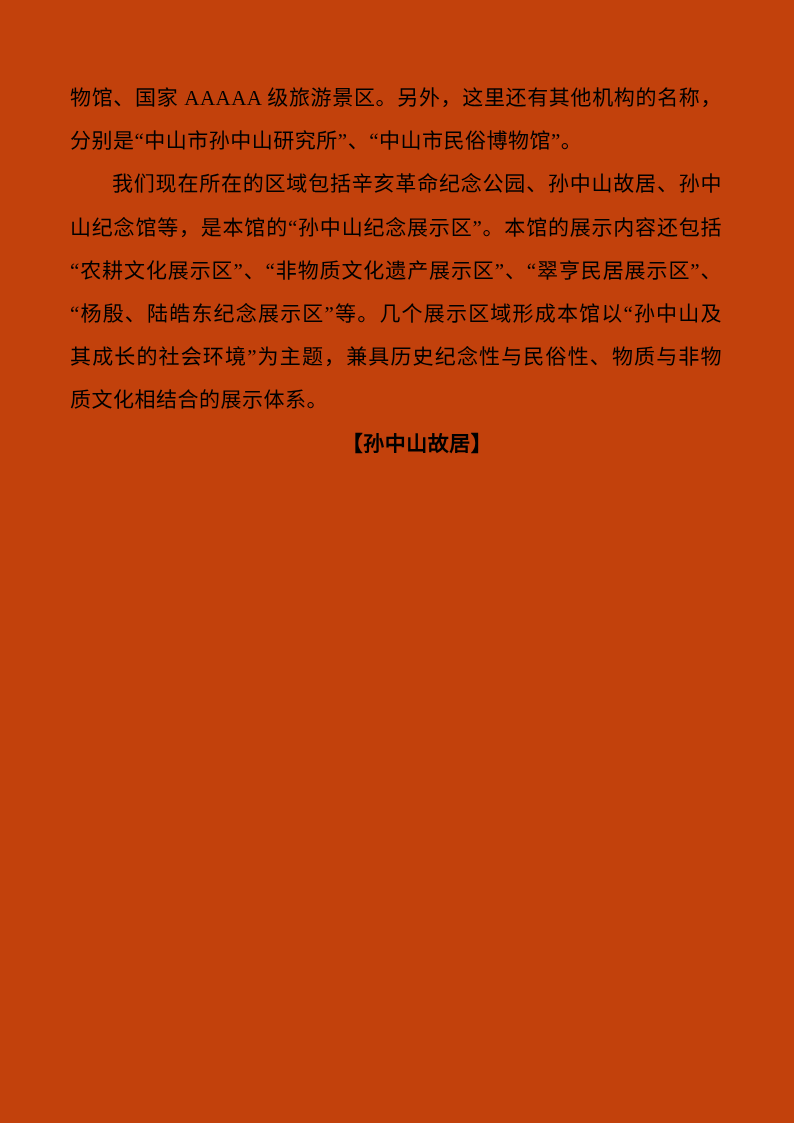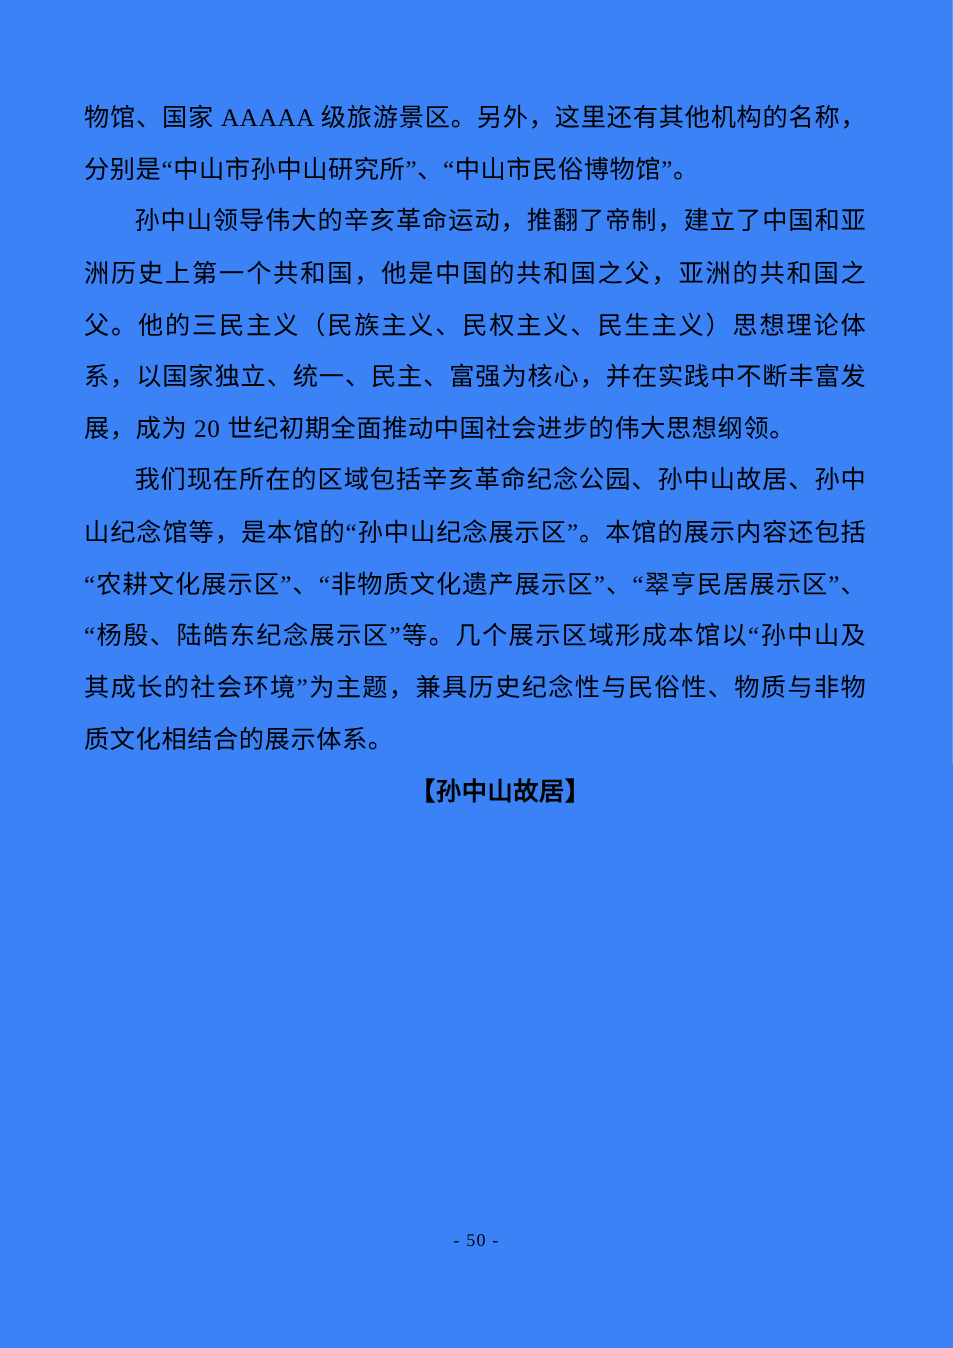--- a/index.html
+++ b/index.html
@@ -13,21 +13,21 @@
     position: relative;
     overflow: hidden;
     font-family: "Liberation Serif", "DejaVu Serif", serif;
     color: #000000;
   }
   .page {
     position: absolute;
     left: 0; top: 0;
     width: 794px;
     height: 1123px;
-    background: #3b82f6;
+    background: #c2410c;
   }
   .content {
     position: absolute;
     left: 70px;
     top: 77px;
     width: 652px;
   }
   .content p {
     margin: 0;
     padding: 0;
@@ -58,18 +58,16 @@
     color: #000000;
     letter-spacing: 1px;
   }
 </style>
 </head>
 <body>
 
 <div class="page">
   <div class="content">
     <p>物馆、国家 AAAAA 级旅游景区。另外，这里还有其他机构的名称，分别是“中山市孙中山研究所”、“中山市民俗博物馆”。</p>
-    <p class="indent">孙中山领导伟大的辛亥革命运动，推翻了帝制，建立了中国和亚洲历史上第一个共和国，他是中国的共和国之父，亚洲的共和国之父。他的三民主义（民族主义、民权主义、民生主义）思想理论体系，以国家独立、统一、民主、富强为核心，并在实践中不断丰富发展，成为 20 世纪初期全面推动中国社会进步的伟大思想纲领。</p>
     <p class="indent">我们现在所在的区域包括辛亥革命纪念公园、孙中山故居、孙中山纪念馆等，是本馆的“孙中山纪念展示区”。本馆的展示内容还包括“农耕文化展示区”、“非物质文化遗产展示区”、“翠亨民居展示区”、“杨殷、陆皓东纪念展示区”等。几个展示区域形成本馆以“孙中山及其成长的社会环境”为主题，兼具历史纪念性与民俗性、物质与非物质文化相结合的展示体系。</p>
     <p class="heading">【孙中山故居】</p>
   </div>
-  <div class="footer">- 50 -</div>
 </div>
 
 </body></html>

